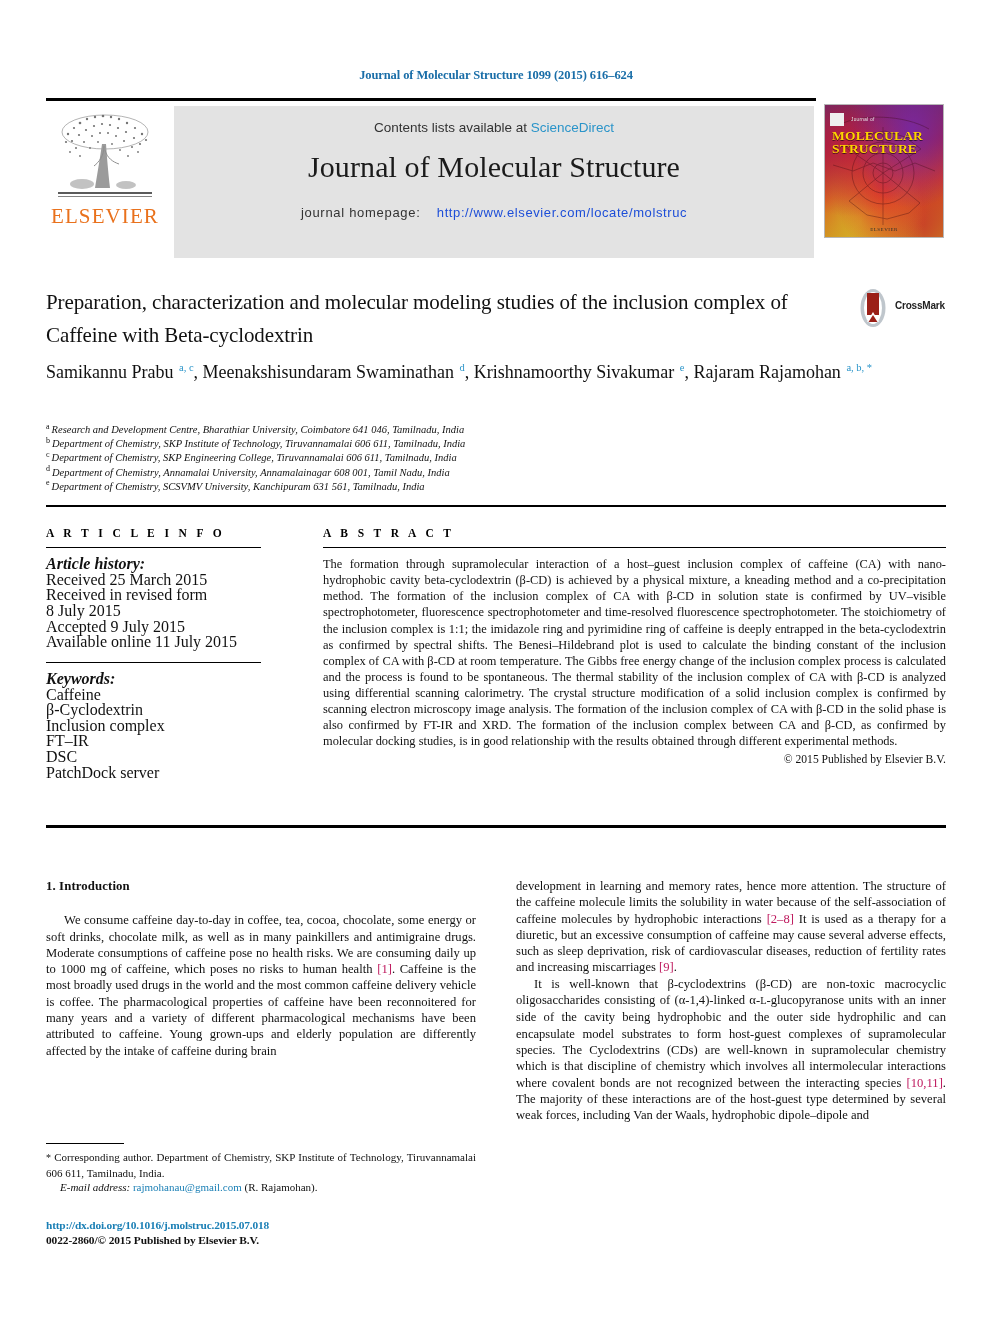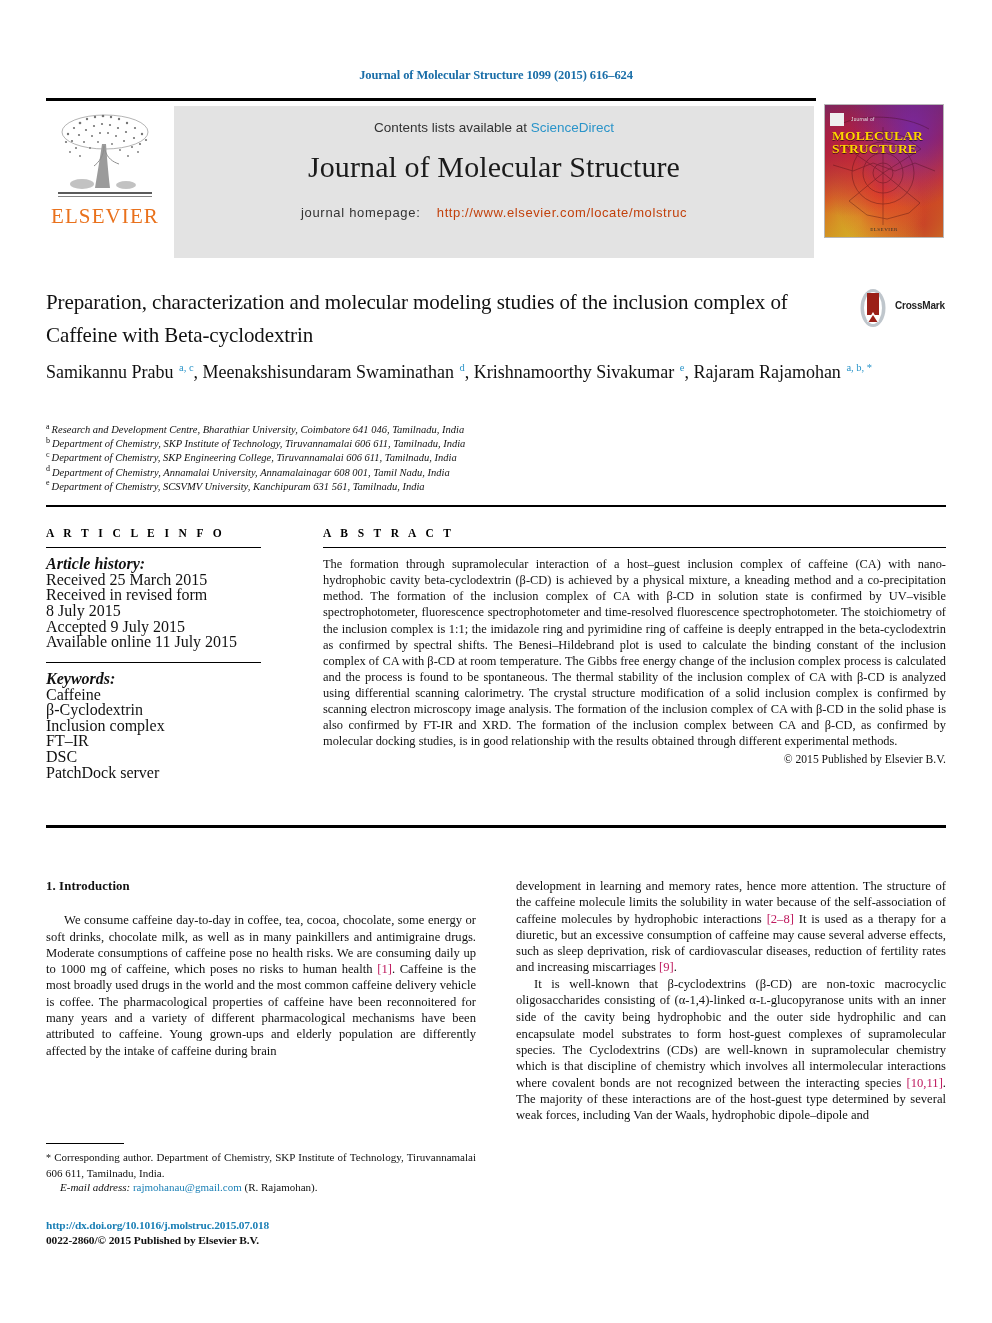--- a/index.html
+++ b/index.html
@@ -116,21 +116,21 @@
     left: 0;
     top: 99px;
     width: 640px;
     text-align: center;
     font-family: "Liberation Sans", sans-serif;
     font-size: 13px;
     color: #333;
     letter-spacing: 0.7px;
   }
   .homepage-line .url {
-    color: #c2410c;
+    color: #1d4ed8;
     letter-spacing: 0.6px;
     padding-left: 12px;
   }
   .cover-thumb {
     position: absolute;
     left: 778px;
     top: 6px;
     width: 118px;
     height: 132px;
     border: 1px solid #b7b7b7;

